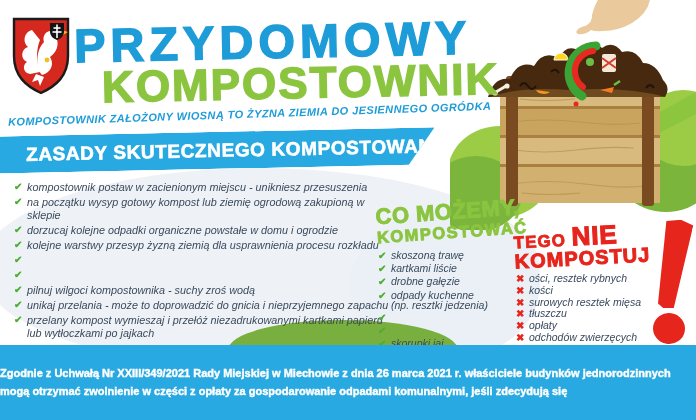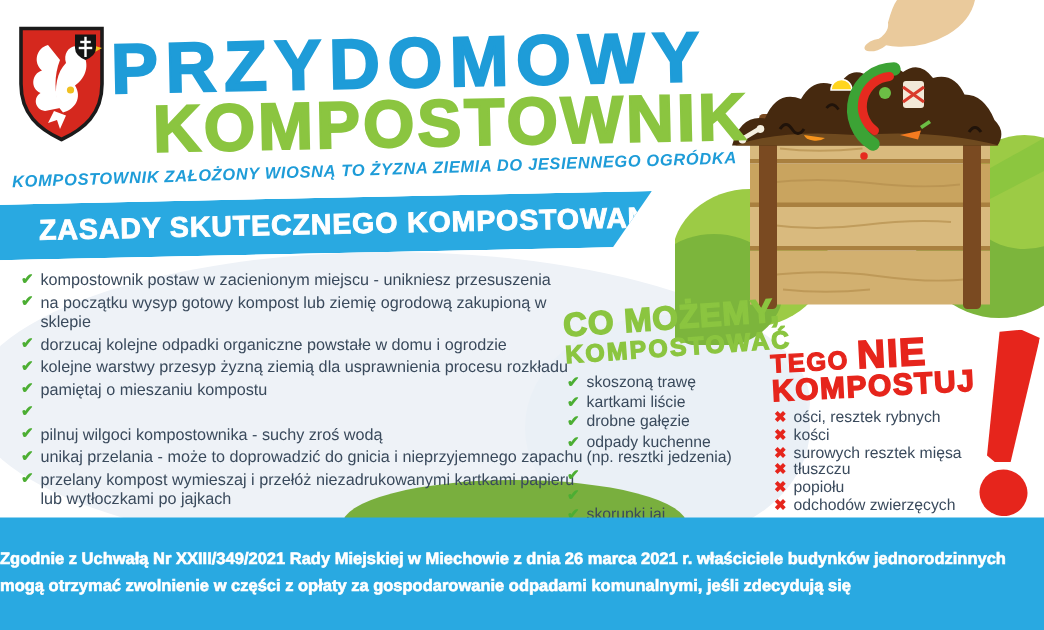--- a/index.html
+++ b/index.html
@@ -24,21 +24,21 @@
   
   .ribbon{position:absolute;left:-10px;top:132px;width:445px;height:37px;background:#29a9e1;
           transform:rotate(-1.2deg);clip-path:polygon(0 0,100% 0,94% 100%,0 100%);z-index:3;}
   .ribbon span{display:block;padding-left:36px;line-height:37px;font-size:19px;font-weight:900;color:#fff;
           letter-spacing:.6px;-webkit-text-stroke:.6px #fff;white-space:nowrap;}
   
   ul{list-style:none;margin:0;padding:0;}
   li{display:flex;align-items:flex-start;}
   .chk{color:#4cae33;font-weight:bold;flex:0 0 13px;font-size:10px;line-height:12.6px;}
   .crs{color:#e6251c;font-weight:bold;flex:0 0 13px;font-size:10px;line-height:11.2px;}
-  .itxt{white-space:pre-line;}
+  .itxt{white-space:pre-line;font-style:italic;}
   .rules{position:absolute;left:14px;top:181px;width:378px;z-index:3;}
   .rules li{margin-bottom:2.5px;font-size:10.8px;line-height:12.6px;}
   .mid-head{position:absolute;left:376px;top:199px;transform:rotate(-4deg);z-index:3;color:#8bc540;white-space:nowrap;}
   .mid-head .l1{font-size:22px;font-weight:900;-webkit-text-stroke:1px #8bc540;letter-spacing:.5px;}
   .mid-head .l2{font-size:16.5px;font-weight:900;-webkit-text-stroke:.9px #8bc540;letter-spacing:1.5px;margin-top:-2px;}
   .mid-list{position:absolute;left:378px;top:250px;width:150px;z-index:3;}
   .mid-list li{margin-bottom:.6px;font-size:10.5px;line-height:10.8px;}
   .right-head{position:absolute;left:514px;top:221px;transform:rotate(-3deg);z-index:3;color:#e6251c;white-space:nowrap;}
   .right-head .w1{font-size:17px;font-weight:900;-webkit-text-stroke:.8px #e6251c;letter-spacing:1px;}
   .right-head .w2{font-size:26px;font-weight:900;-webkit-text-stroke:1.2px #e6251c;letter-spacing:1px;}
@@ -158,21 +158,20 @@
     <li>
         <span class="chk">✔</span>
         <span class="itxt">dorzucaj kolejne odpadki organiczne powstałe w domu i ogrodzie</span>
       </li>
     <li>
         <span class="chk">✔</span>
         <span class="itxt">kolejne warstwy przesyp żyzną ziemią dla usprawnienia procesu rozkładu</span>
       </li>
     <li>
         <span class="chk">✔</span>
-        <span class="itxt">pamiętaj o mieszaniu kompostu</span>
       </li>
     <li>
         <span class="chk">✔</span>
       </li>
     <li>
         <span class="chk">✔</span>
         <span class="itxt">pilnuj wilgoci kompostownika - suchy zroś wodą</span>
       </li>
     <li>
         <span class="chk">✔</span>
@@ -237,21 +236,21 @@
     <li>
         <span class="crs">✖</span>
         <span class="itxt">surowych resztek mięsa</span>
       </li>
     <li>
         <span class="crs">✖</span>
         <span class="itxt">tłuszczu</span>
       </li>
     <li>
         <span class="crs">✖</span>
-        <span class="itxt">popiołu</span>
+        <span class="itxt">opłaty</span>
       </li>
     <li>
         <span class="crs">✖</span>
         <span class="itxt">odchodów zwierzęcych</span>
       </li>
   </ul>
 
   <div class="footer">
     <div class="fline">Zgodnie z Uchwałą Nr XXIII/349/2021 Rady Miejskiej w Miechowie z dnia 26 marca 2021 r. właściciele budynków jednorodzinnych</div>
     <div class="fline">mogą otrzymać zwolnienie w części z opłaty za gospodarowanie odpadami komunalnymi, jeśli zdecydują się</div>

